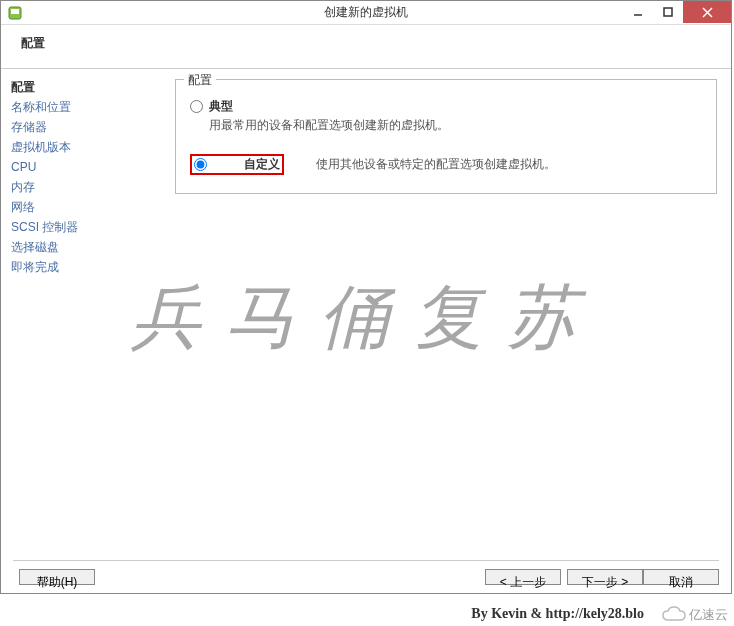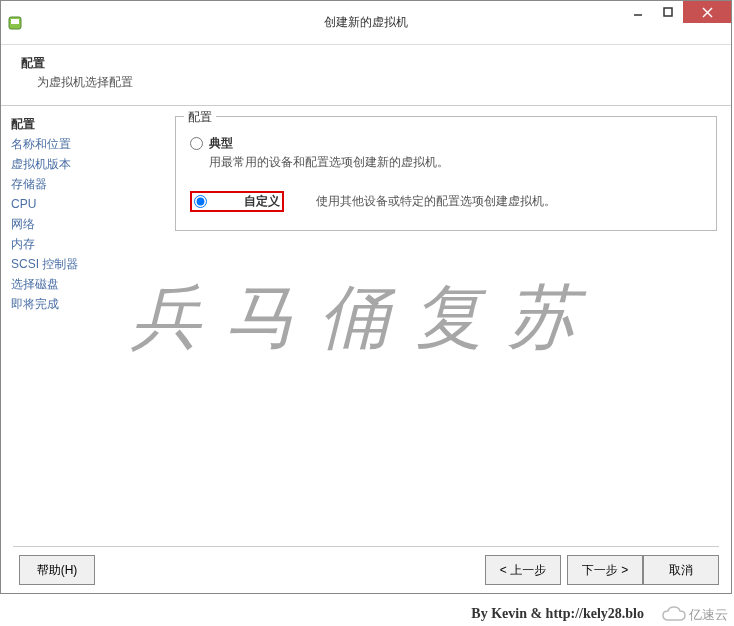--- a/index.html
+++ b/index.html
@@ -13,21 +13,21 @@
       overflow: hidden;
     }
     .window {
       border: 1px solid #888;
       width: 732px;
       height: 594px;
       position: relative;
       background: #fff;
     }
     .titlebar {
-      height: 44px;
+      height: 24px;
       background: #fff;
       border-bottom: 1px solid #ddd;
       display: flex;
       align-items: center;
       position: relative;
     }
     .titlebar-icon {
       width: 16px;
       height: 16px;
       margin-left: 6px;
@@ -146,21 +146,21 @@
       bottom: 8px;
       left: 12px;
       right: 12px;
       display: flex;
       align-items: center;
       border-top: 1px solid #ccc;
       padding-top: 8px;
     }
     .btn {
       min-width: 76px;
-      height: 30px;
+      height: 16px;
       border: 1px solid #888;
       background: #f0f0f0;
       font-size: 12px;
       cursor: pointer;
       padding: 4px 10px;
       margin-left: 6px;
     }
     .footer-spacer { flex: 1; }
     .watermark {
       position: absolute;
@@ -223,32 +223,31 @@
         <svg width="11" height="11">
             <line x1="1" y1="1" x2="10" y2="10" stroke="#fff" stroke-width="1.5"></line>
             <line x1="10" y1="1" x2="1" y2="10" stroke="#fff" stroke-width="1.5"></line>
           </svg>
       </div>
     </div>
   </div>
 
   <div class="header-panel">
     <div class="header-title">配置</div>
-    <div class="header-subtitle">为虚拟机选择配置</div>
   </div>
 
   <div class="body-area">
     <div class="sidebar">
       <div class="sidebar-item active">配置</div>
       <div class="sidebar-item">名称和位置</div>
+      <div class="sidebar-item">存储器</div>
       <div class="sidebar-item">虚拟机版本</div>
-      <div class="sidebar-item">存储器</div>
       <div class="sidebar-item">CPU</div>
+      <div class="sidebar-item">内存</div>
       <div class="sidebar-item">网络</div>
-      <div class="sidebar-item">内存</div>
       <div class="sidebar-item">SCSI 控制器</div>
       <div class="sidebar-item">选择磁盘</div>
       <div class="sidebar-item">即将完成</div>
     </div>
 
     <div class="content">
       <div class="fieldset">
         <span class="fieldset-legend">配置</span>
 
         <div class="radio-row">

